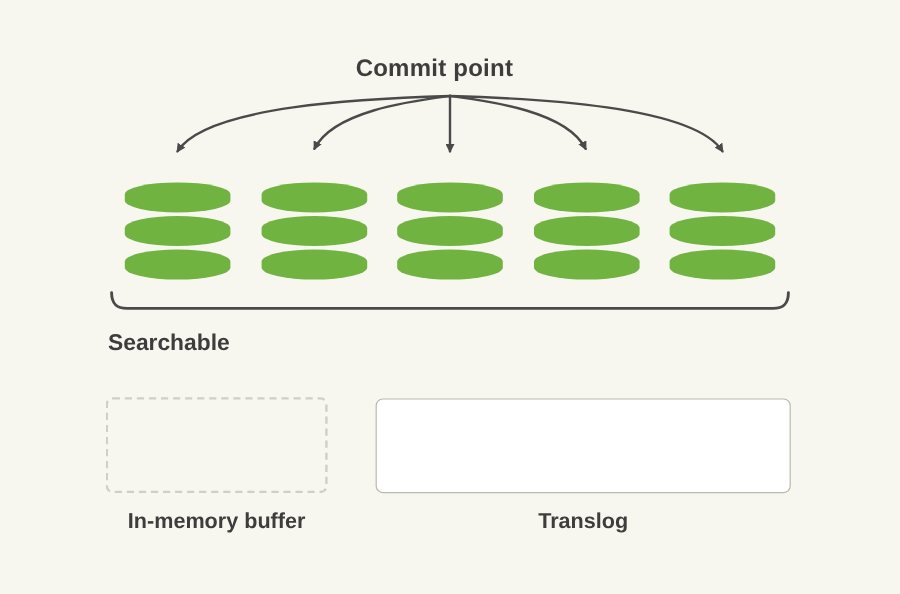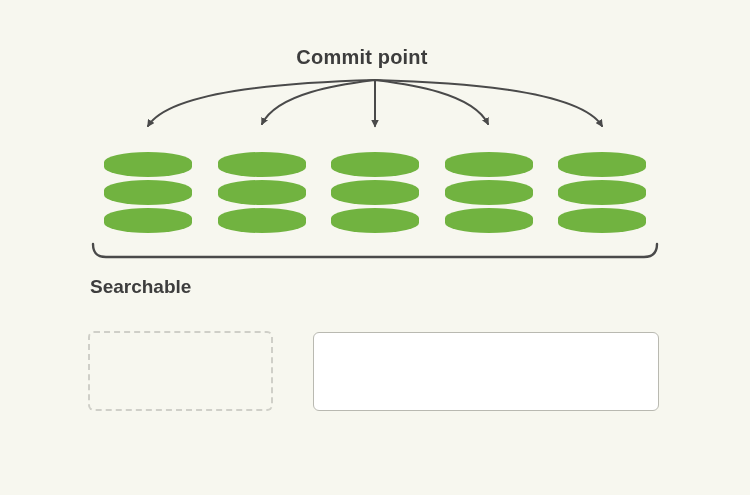--- a/index.html
+++ b/index.html
@@ -109,14 +109,16 @@
 
   <svg class="bracket" viewBox="0 0 570 18" aria-hidden="true">
     <path d="M3,2 C3,11 7,15 16,15 L554,15 C563,15 567,11 567,2"></path>
   </svg>
 
   <div class="searchable-label">Searchable</div>
 
   <div class="buffer-box"></div>
   <div class="translog-box"></div>
 
+  <div class="buffer-label">In-memory buffer</div>
+  <div class="translog-label">Translog</div>
 
 </div>
 
 </body></html>

